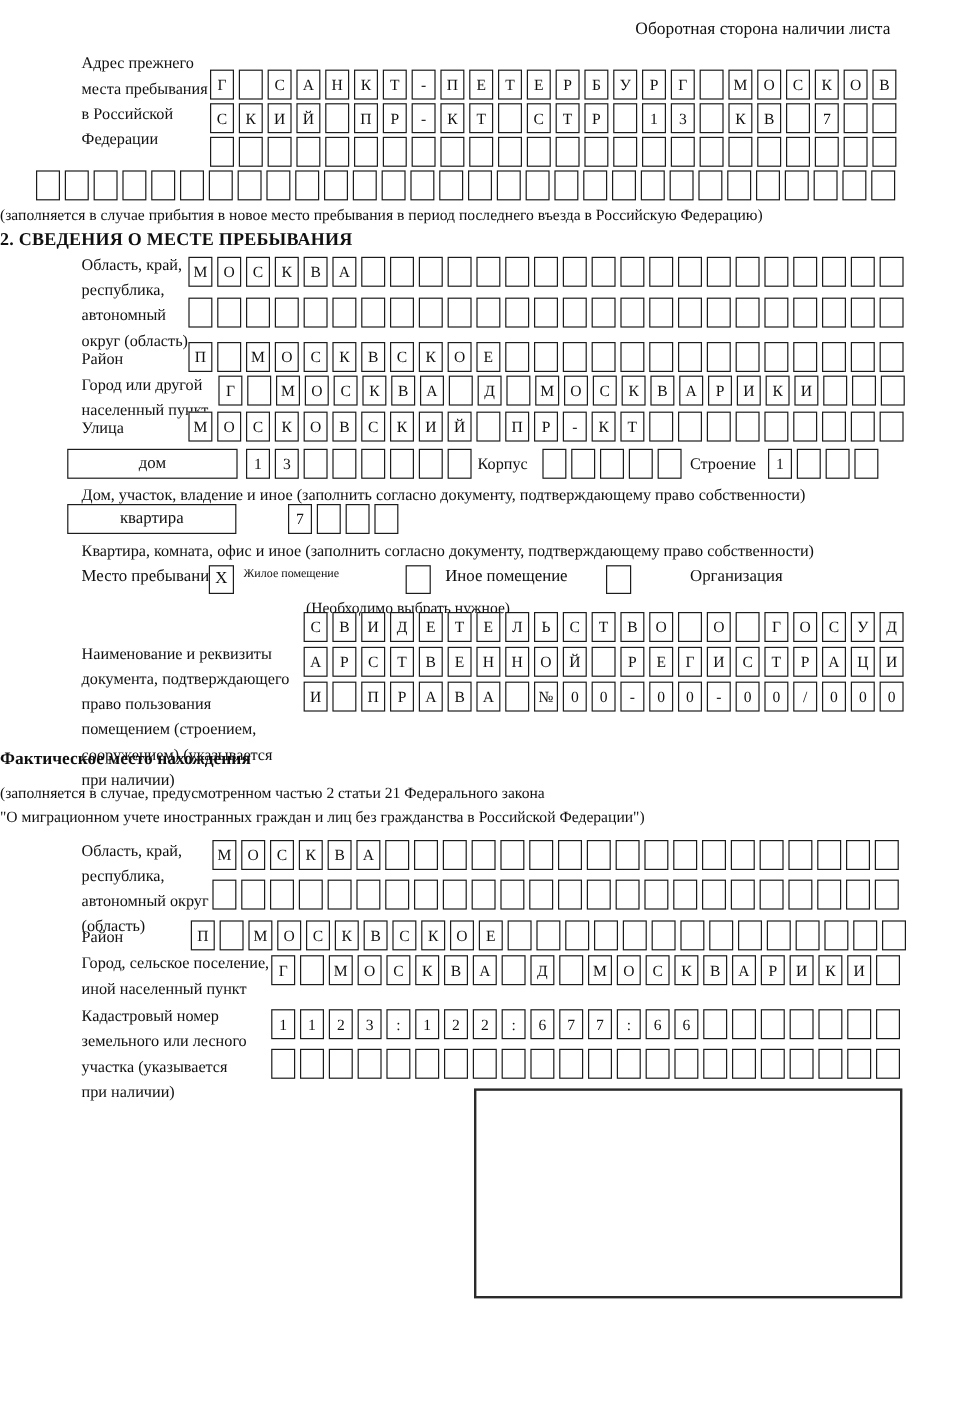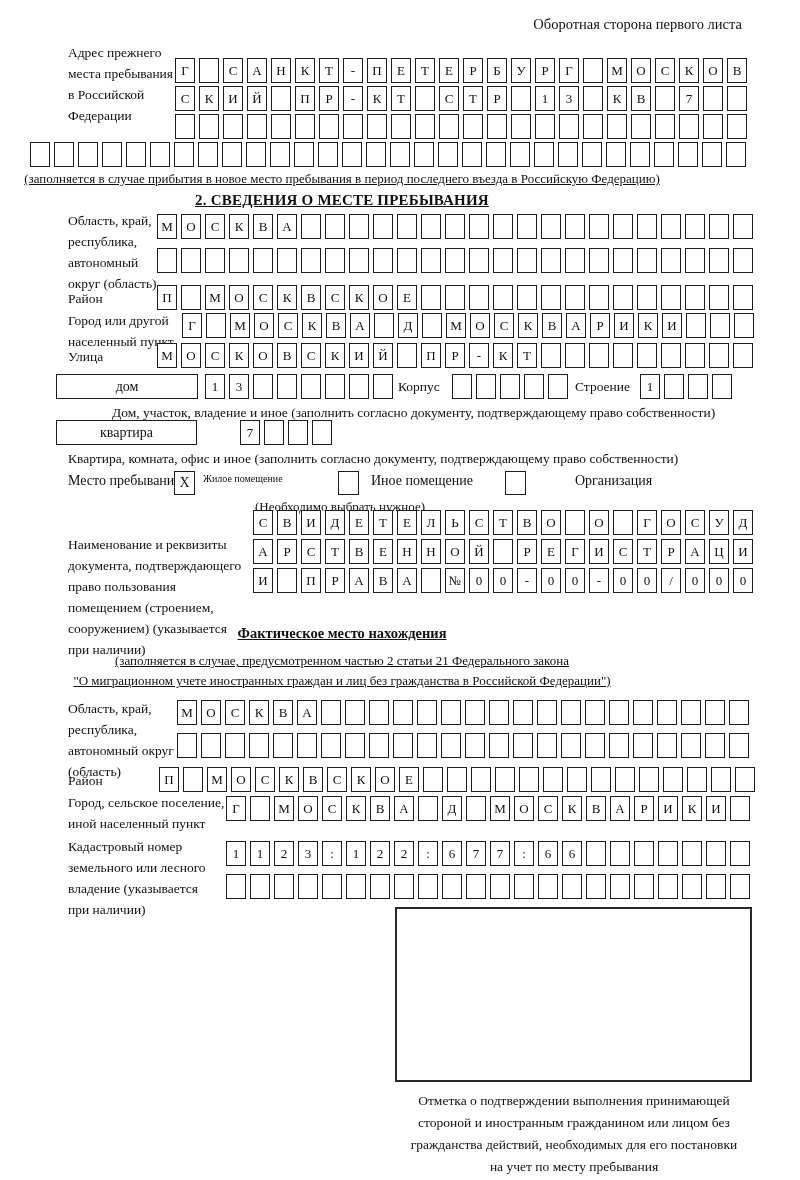--- a/index.html
+++ b/index.html
@@ -4,21 +4,21 @@
 <style>
   html,body{margin:0;padding:0;background:#ffffff;}
   .page{
     position:relative;width:800px;height:1180px;background:#ffffff;
     font-family:"Liberation Serif","DejaVu Serif",serif;color:#101010;overflow:hidden;
   }
   .abs{position:absolute;}
   .lbl{font-size:13.5px;line-height:21px;white-space:pre-line;}
   .note{font-size:13px;line-height:18px;}
   .title{font-weight:bold;font-size:15px;letter-spacing:.2px;}
-  .center{text-align:center;width:684px;left:0;text-decoration:underline;}
+  .center{width:684px;left:0;}
   .boxrow{display:flex;gap:4px;}
   .cbox{
     box-sizing:border-box;width:20px;height:25px;border:1.5px solid #1c1c1c;
     display:flex;align-items:center;justify-content:center;
     font-size:13px;line-height:1;background:#fff;
   }
   .namebox{
     box-sizing:border-box;height:25px;border:1.5px solid #1c1c1c;background:#fff;
     display:flex;align-items:center;justify-content:center;font-size:14px;
   }
@@ -28,21 +28,21 @@
     align-items:center;justify-content:center;font-size:14px;background:#fff;
   }
   .stamp{box-sizing:border-box;border:2px solid #2a2a2a;background:#fff;}
   .pre{white-space:pre-line;}
 </style>
 </head>
 <body>
 
 <div class="page">
 
-  <div class="abs" style="right:58px;top:16px;font-size:14.5px;">Оборотная сторона первого листа</div>
+  <div class="abs" style="right:58px;top:16px;font-size:14.5px;">Оборотная сторона наличии листа</div>
 
   <div class="abs lbl" style="left:68px;top:42px;width:112px;">Адрес прежнего
 места пребывания
 в Российской
 Федерации</div>
   <div class="abs boxrow" style="left:175px;top:58px;">
       <div class="cbox">Г</div>
       <div class="cbox"></div>
       <div class="cbox">С</div>
       <div class="cbox">А</div>
@@ -320,21 +320,21 @@
       <div class="cbox"></div>
       <div class="cbox"></div>
     </div>
   <div class="abs inline-lbl" style="left:575px;top:374px;">Строение</div>
   <div class="abs boxrow" style="left:640px;top:374px;">
       <div class="cbox">1</div>
       <div class="cbox"></div>
       <div class="cbox"></div>
       <div class="cbox"></div>
     </div>
-  <div class="abs note" style="left:68px;top:404px;font-size:13.5px;margin-left:44px;">Дом, участок, владение и иное (заполнить согласно документу, подтверждающему право собственности)</div>
+  <div class="abs note" style="left:68px;top:404px;font-size:13.5px;">Дом, участок, владение и иное (заполнить согласно документу, подтверждающему право собственности)</div>
 
   <div class="abs namebox" style="left:56px;top:420px;width:141px;">квартира</div>
   <div class="abs boxrow" style="left:240px;top:420px;">
       <div class="cbox">7</div>
       <div class="cbox"></div>
       <div class="cbox"></div>
       <div class="cbox"></div>
     </div>
   <div class="abs note" style="left:68px;top:450px;font-size:13.5px;text-align:center;">Квартира, комната, офис и иное (заполнить согласно документу, подтверждающему право собственности)</div>
 
@@ -541,21 +541,21 @@
       <div class="cbox">А</div>
       <div class="cbox">Р</div>
       <div class="cbox">И</div>
       <div class="cbox">К</div>
       <div class="cbox">И</div>
       <div class="cbox"></div>
     </div>
 
   <div class="abs lbl" style="left:68px;top:836px;width:155px;">Кадастровый номер
 земельного или лесного
-владение (указывается
+участка (указывается
 при наличии)</div>
   <div class="abs boxrow" style="left:226px;top:841px;">
       <div class="cbox">1</div>
       <div class="cbox">1</div>
       <div class="cbox">2</div>
       <div class="cbox">3</div>
       <div class="cbox">:</div>
       <div class="cbox">1</div>
       <div class="cbox">2</div>
       <div class="cbox">2</div>
@@ -593,18 +593,14 @@
       <div class="cbox"></div>
       <div class="cbox"></div>
       <div class="cbox"></div>
       <div class="cbox"></div>
       <div class="cbox"></div>
       <div class="cbox"></div>
       <div class="cbox"></div>
     </div>
 
   <div class="abs stamp" style="left:395px;top:907px;width:357px;height:175px;"></div>
-  <div class="abs note pre" style="left:378px;top:1090px;width:392px;text-align:center;font-size:13.5px;line-height:22px;">Отметка о подтверждении выполнения принимающей
-стороной и иностранным гражданином или лицом без
-гражданства действий, необходимых для его постановки
-на учет по месту пребывания</div>
 
 </div>
 
 </body></html>

